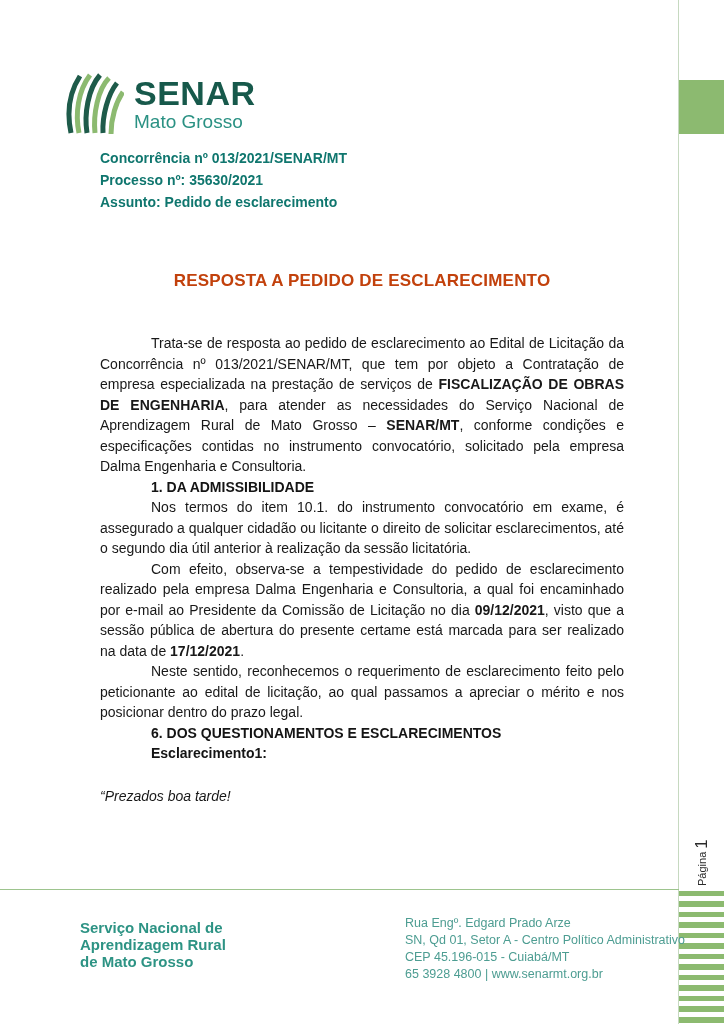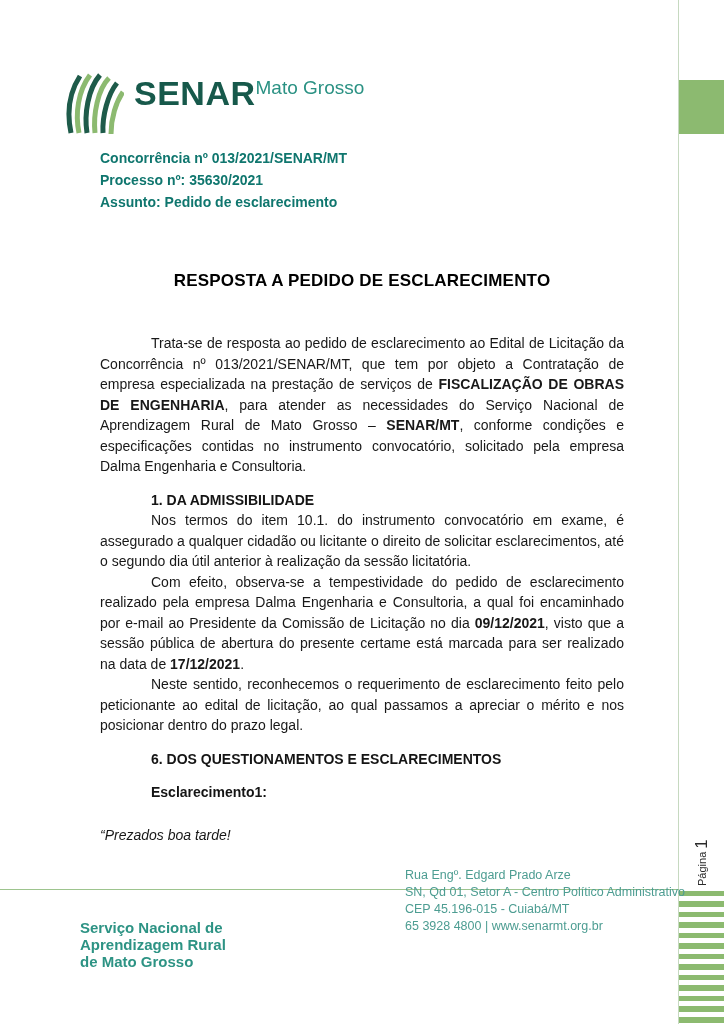--- a/index.html
+++ b/index.html
@@ -11,49 +11,48 @@
     margin: 0 auto;
     background: #ffffff;
     font-family: "Liberation Sans", sans-serif;
     color: #181818;
     overflow: hidden;
   }
 
   
   .logo { position: absolute; left: 64px; top: 70px; display: flex; align-items: flex-start; gap: 10px; }
   .logo-mark { width: 60px; height: 64px; }
-  .logo-text { display: flex; flex-direction: row; margin-top: 6px; }
+  .logo-text { display: flex; flex-direction: column; margin-top: 6px; }
   .logo-name { font-size: 34px; font-weight: bold; color: #17594b; letter-spacing: 0.5px; line-height: 34px; }
   .logo-region { font-size: 19px; color: #2a9183; line-height: 22px; margin-top: 1px; }
 
   
   .content { position: absolute; left: 100px; top: 147px; width: 524px; }
   .hdr-line { font-size: 14px; font-weight: bold; line-height: 22px; color: #0f766e; }
   .doc-title {
     margin-top: 58px;
     text-align: center;
     font-size: 17px;
     font-weight: bold;
     letter-spacing: 0.2px;
-    color: #000000;
+    color: #c2410c;
   }
   .para {
     font-size: 14px;
     line-height: 20.5px;
     text-align: justify;
     text-indent: 51px;
     margin-top: 0;
   }
   .para.first { margin-top: 42px; }
   .b { font-weight: bold; }
   .section-h {
     font-size: 14px;
     font-weight: bold;
     margin-left: 51px;
-    margin-top: 13px;
     line-height: 20.5px;
     color: #141414;
   }
   .quote {
     font-size: 14px;
     font-style: italic;
     line-height: 20.5px;
     margin-top: 22px;
     text-indent: 0;
     text-align: left;
@@ -83,21 +82,21 @@
   .pg-label { font-size: 11px; }
   .pg-digit { font-size: 17px; }
 
   
   .footer-line { position: absolute; left: 0; top: 889px; width: 679px; height: 1px; background: #9dc48e; }
   .footer-org {
     position: absolute; left: 80px; top: 919px;
     font-size: 15px; font-weight: bold; line-height: 17px; color: #2d9384;
   }
   .footer-addr {
-    position: absolute; left: 405px; top: 867px;
+    position: absolute; left: 405px; top: 915px;
     font-size: 12.5px; line-height: 17px; color: #4d9d92;
   }
 </style>
 </head>
 <body>
 
 <div class="page">
 
   <div class="v-line"></div>
   <div class="green-block"></div>

